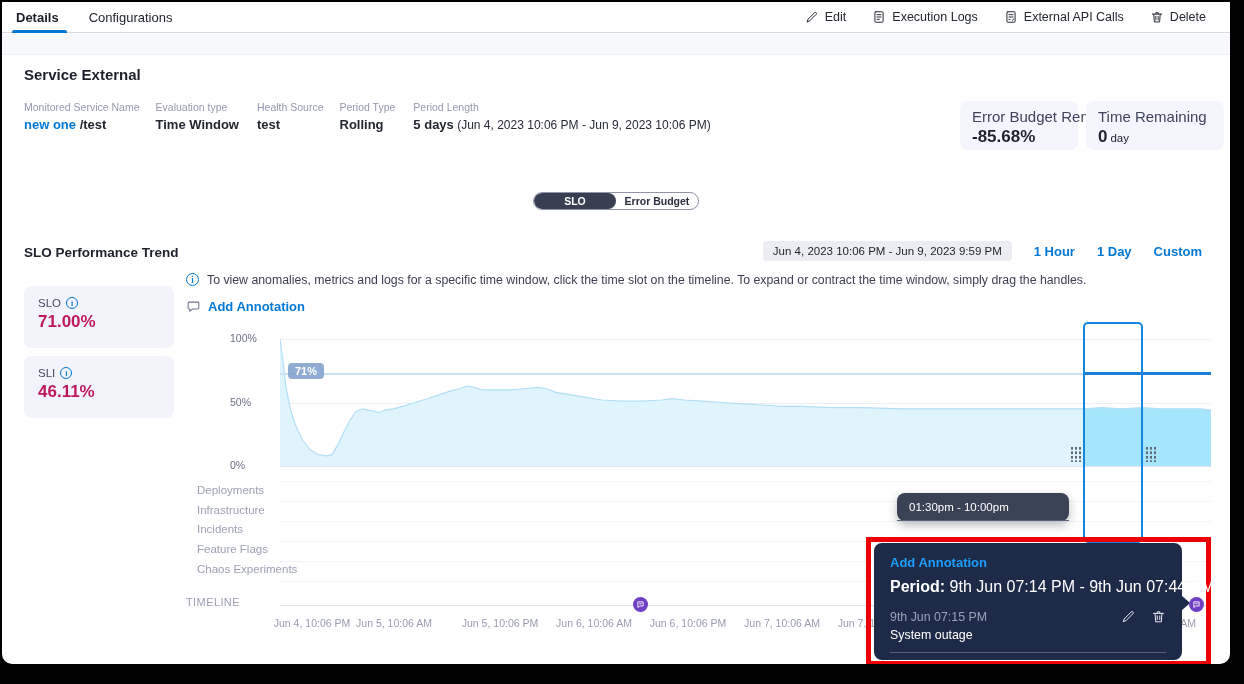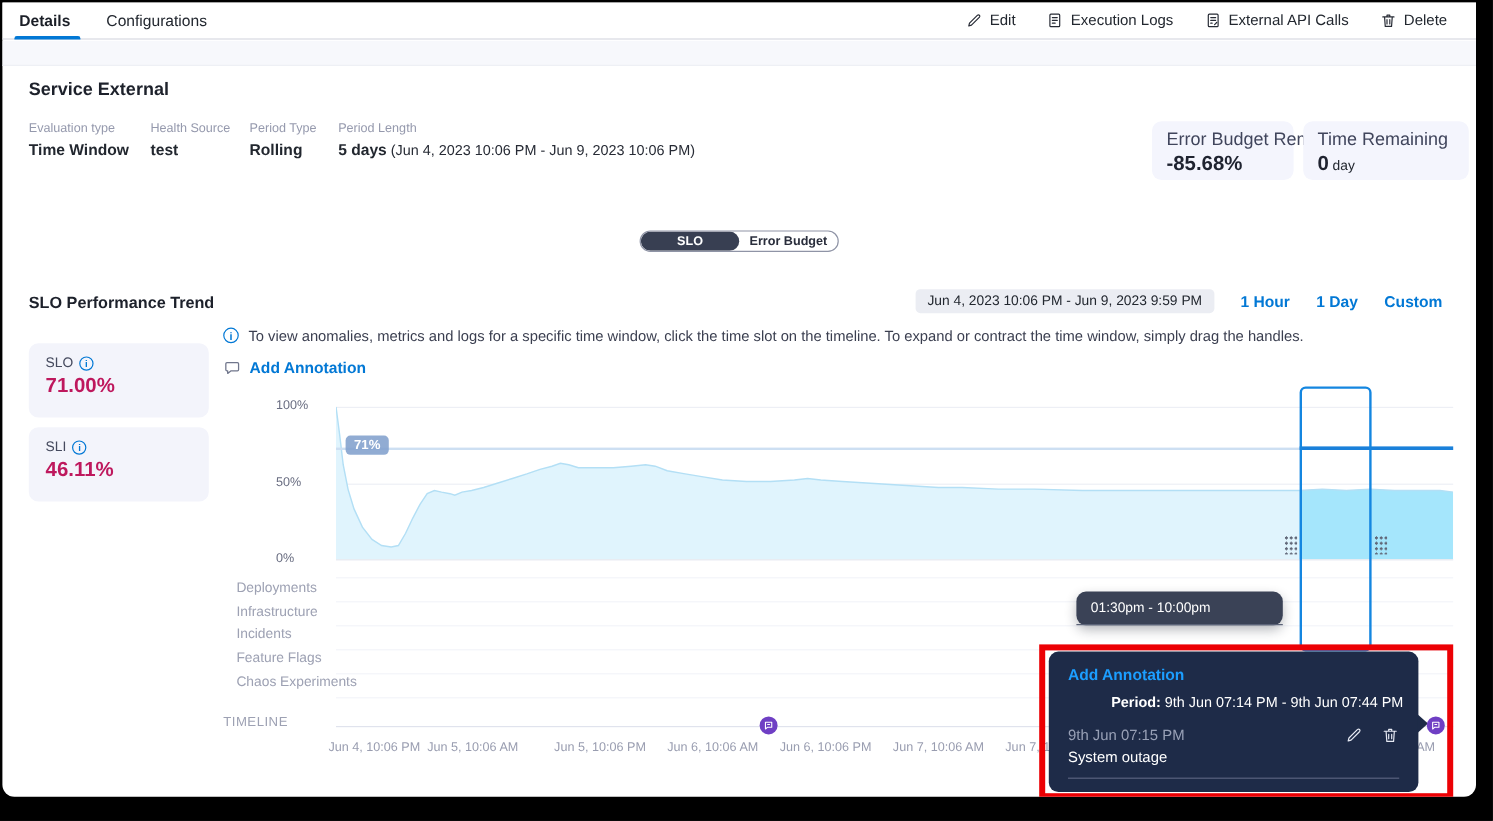--- a/index.html
+++ b/index.html
@@ -76,21 +76,21 @@
   
   .chart-tooltip { position:absolute; left:895px; top:491px; width:172px; background:#3a4256; border-radius:8px; color:#fff; z-index:20; box-shadow:0 4px 10px rgba(20,25,40,.3); }
   .chart-tooltip .tt-title { padding:8px 12px 7px; font-size:11.5px; }
   .chart-tooltip .tt-div { height:1px; background:#5b6378; }
   .chart-tooltip .tt-body { padding:7px 12px 9px; font-size:11.5px; }
 
   
   .red-box { position:absolute; left:864px; top:535px; width:345px; height:129px; border:5px solid #ec0004; z-index:30; pointer-events:none; }
   .popup { position:absolute; left:872px; top:541px; width:308px; height:117px; background:#1e2b48; border-radius:8px; padding:12px 16px; color:#fff; z-index:40; }
   .popup .p-title { font-size:13px; font-weight:bold; color:#1c9eff; cursor:pointer; }
-  .popup .p-period { margin-top:8px; font-size:12px; white-space:nowrap;margin-left:36px; }
+  .popup .p-period { margin-top:8px; font-size:16px; white-space:nowrap; }
   .popup .p-meta { margin-top:13px; display:flex; align-items:center; justify-content:space-between; }
   .popup .p-time { font-size:12.4px; color:#98a0b6; }
   .popup .p-icons { display:flex; gap:15px; }
   .popup .p-icons svg { width:15px; height:15px; stroke:#e6e9f3; fill:none; stroke-width:1.6; stroke-linecap:round; stroke-linejoin:round; cursor:pointer; }
   .popup .p-entry { margin-top:4px; font-size:12.4px; }
   .popup .p-div { margin-top:10px; border-top:1px solid #59627e; }
   .popup .p-arrow { position:absolute; right:-8px; top:52px; width:0; height:0; border-top:8px solid transparent; border-bottom:8px solid transparent; border-left:9px solid #1e2b48; }
 </style>
 </head>
 <body>
@@ -131,20 +131,24 @@
             <path d="M4 7h16M10 7V4.5h4V7M6.5 7l1 13.5h9l1-13.5M10 11v6M14 11v6"></path>
           </svg>
         <span>Delete</span>
       </div>
     </div>
   </div>
   <div class="band"></div>
 
   <div class="sd-title">Service External</div>
   <div class="fields" id="fields">
+      <div class="field" style="margin-right: 16px;">
+        <div class="flabel">Monitored Service Name</div>
+        <div class="fvalue"><span class="link">new one</span><span> /test</span></div>
+      </div>
       <div class="field" style="margin-right: 18px;">
         <div class="flabel">Evaluation type</div>
         <div class="fvalue"><span>Time Window</span></div>
       </div>
       <div class="field" style="margin-right: 16px;">
         <div class="flabel">Health Source</div>
         <div class="fvalue"><span>test</span></div>
       </div>
       <div class="field" style="margin-right: 18px;">
         <div class="flabel">Period Type</div>

